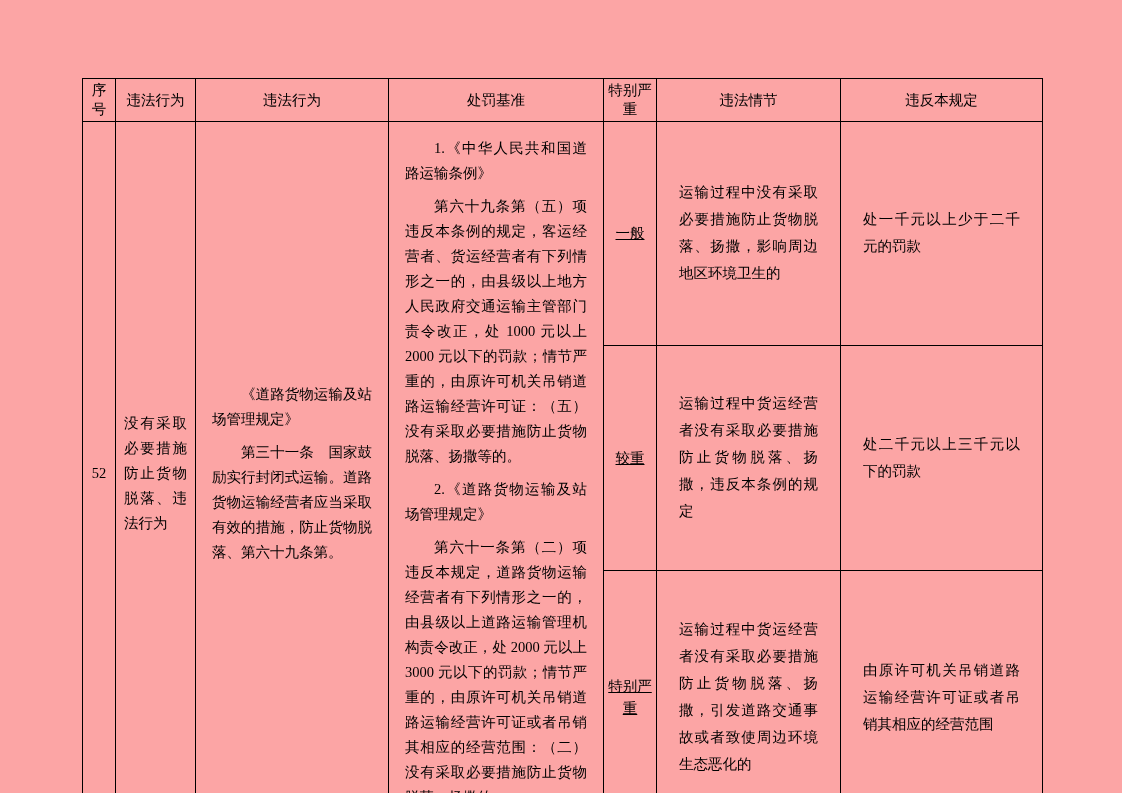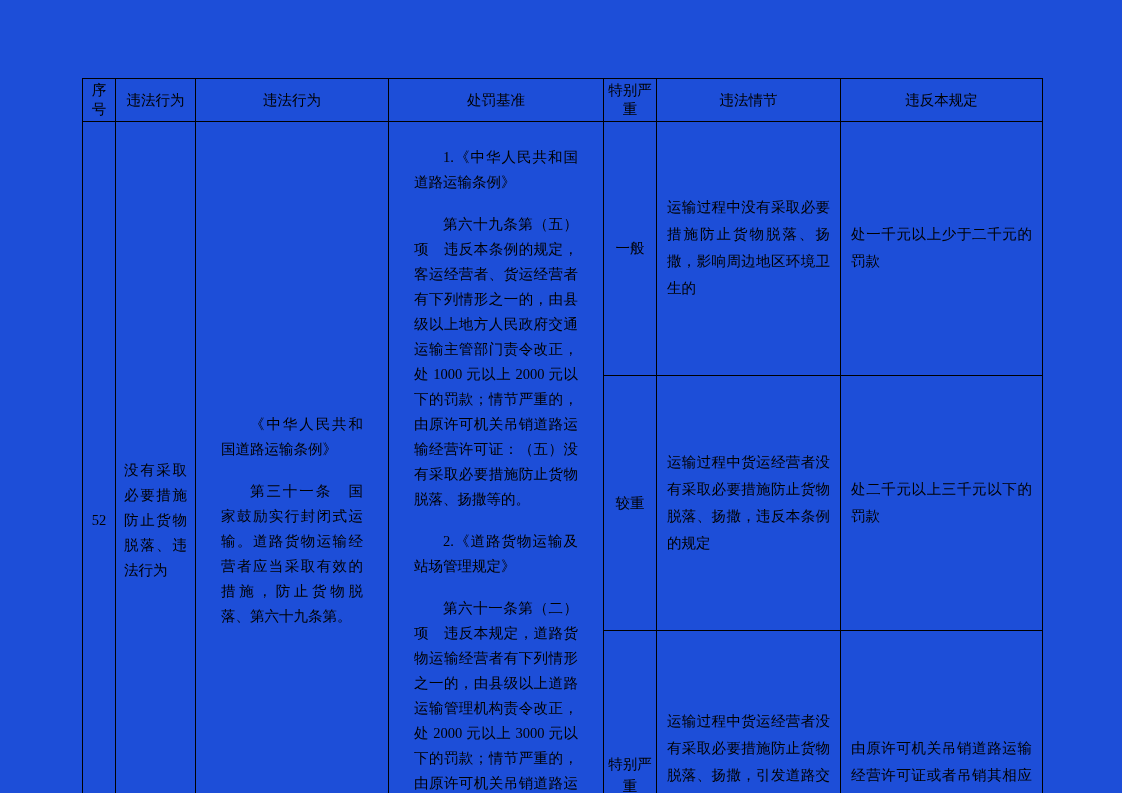--- a/index.html
+++ b/index.html
@@ -1,21 +1,21 @@
 <!DOCTYPE html>
 <html><head>
 <meta charset="utf-8">
 <style>
   html, body { margin: 0; padding: 0; }
   body { background: #e8e8e8; }
   .page {
     position: relative;
     width: 1122px;
     height: 793px;
-    background: #1d4ed8;
+    background: #fca5a5;
     font-family: "Liberation Serif", "DejaVu Serif", serif;
     color: #000000;
     overflow: hidden;
   }
   table.law-table {
     position: absolute;
     left: 82px;
     top: 78px;
     width: 960px;
     border-collapse: collapse;
@@ -31,30 +31,30 @@
   th.hdr {
     font-weight: bold;
     font-size: 15px;
     line-height: 19px;
     text-align: center;
     padding: 2px 3px;
     font-family: "Liberation Serif", "DejaVu Serif", serif;
   }
   td.center { text-align: center; padding: 4px; }
   td.txt { padding: 6px 8px; line-height: 25px; }
-  td.txt-wide { padding: 6px 10px; line-height: 27px; }
+  td.txt-wide { padding: 6px 22px; line-height: 27px; }
   .jus { text-align: justify; text-justify: inter-ideograph; }
   p.para {
-    margin: 17px;
+    margin: 8px;
     text-indent: 2em;
     text-align: justify;
     text-justify: inter-ideograph;
     line-height: 25px;
   }
-  .degree { line-height: 22px; }
+  .degree { line-height: 22px; text-decoration: underline; }
   .footer-pagenum {
     position: absolute;
     top: 731px;
     left: 0;
     width: 100%;
     text-align: center;
     font-size: 14px;
     font-family: "Liberation Sans", "DejaVu Sans", sans-serif;
   }
 </style>
@@ -82,21 +82,21 @@
       <th class="hdr">处罚基准</th>
       <th class="hdr">特别严重</th>
       <th class="hdr">违法情节</th>
       <th class="hdr">违反本规定</th>
     </tr>
 
     <tr style="height:190px">
       <td class="center" rowspan="3">52</td>
       <td class="txt jus" rowspan="3">没有采取必要措施防止货物脱落、违法行为</td>
       <td class="txt" rowspan="3">
-        <p class="para">《中华人民共和国道路运输条例》</p>
+        <p class="para">《道路货物运输及站场管理规定》</p>
         <p class="para">第三十一条　国家鼓励实行封闭式运输。道路货物运输经营者应当采取有效的措施，防止货物脱落、第六十九条第。</p>
       </td>
       <td class="txt" rowspan="3">
         <p class="para">1.《中华人民共和国道路运输条例》</p>
         <p class="para">第六十九条第（五）项　违反本条例的规定，客运经营者、货运经营者有下列情形之一的，由县级以上地方人民政府交通运输主管部门责令改正，处 1000 元以上 2000 元以下的罚款；情节严重的，由原许可机关吊销道路运输经营许可证：（五）没有采取必要措施防止货物脱落、扬撒等的。</p>
         <p class="para">2.《道路货物运输及站场管理规定》</p>
         <p class="para">第六十一条第（二）项　违反本规定，道路货物运输经营者有下列情形之一的，由县级以上道路运输管理机构责令改正，处 2000 元以上 3000 元以下的罚款；情节严重的，由原许可机关吊销道路运输经营许可证或者吊销其相应的经营范围：（二）没有采取必要措施防止货物脱落、扬撒的。</p>
       </td>
       <td class="center degree">一般</td>
       <td class="txt-wide jus">运输过程中没有采取必要措施防止货物脱落、扬撒，影响周边地区环境卫生的</td>

